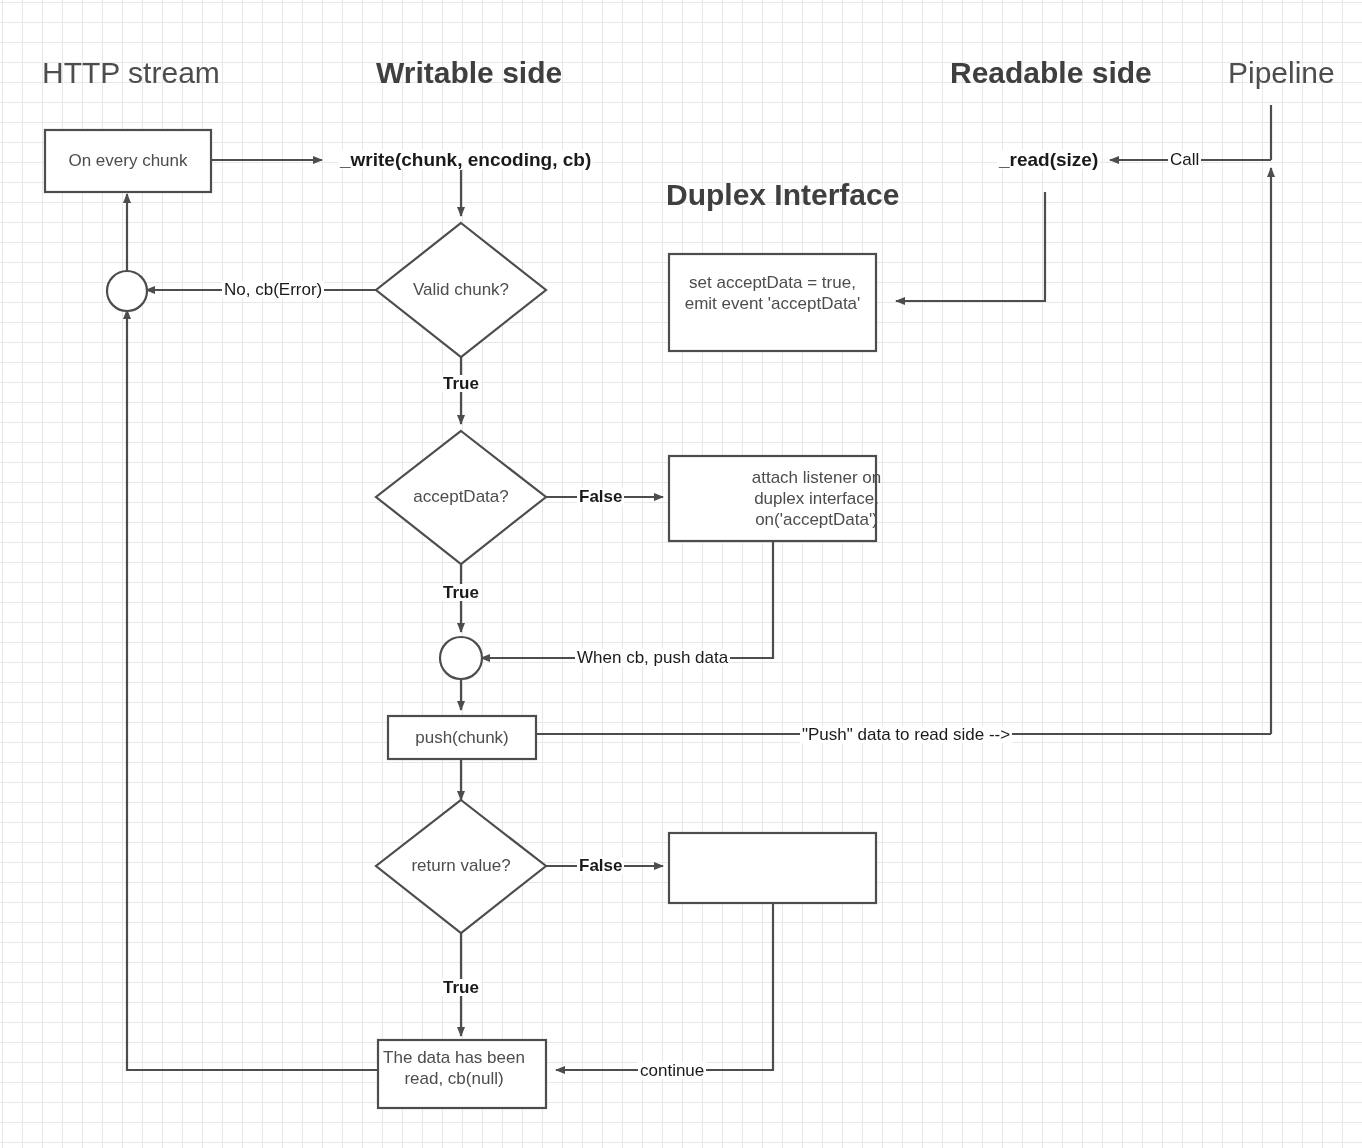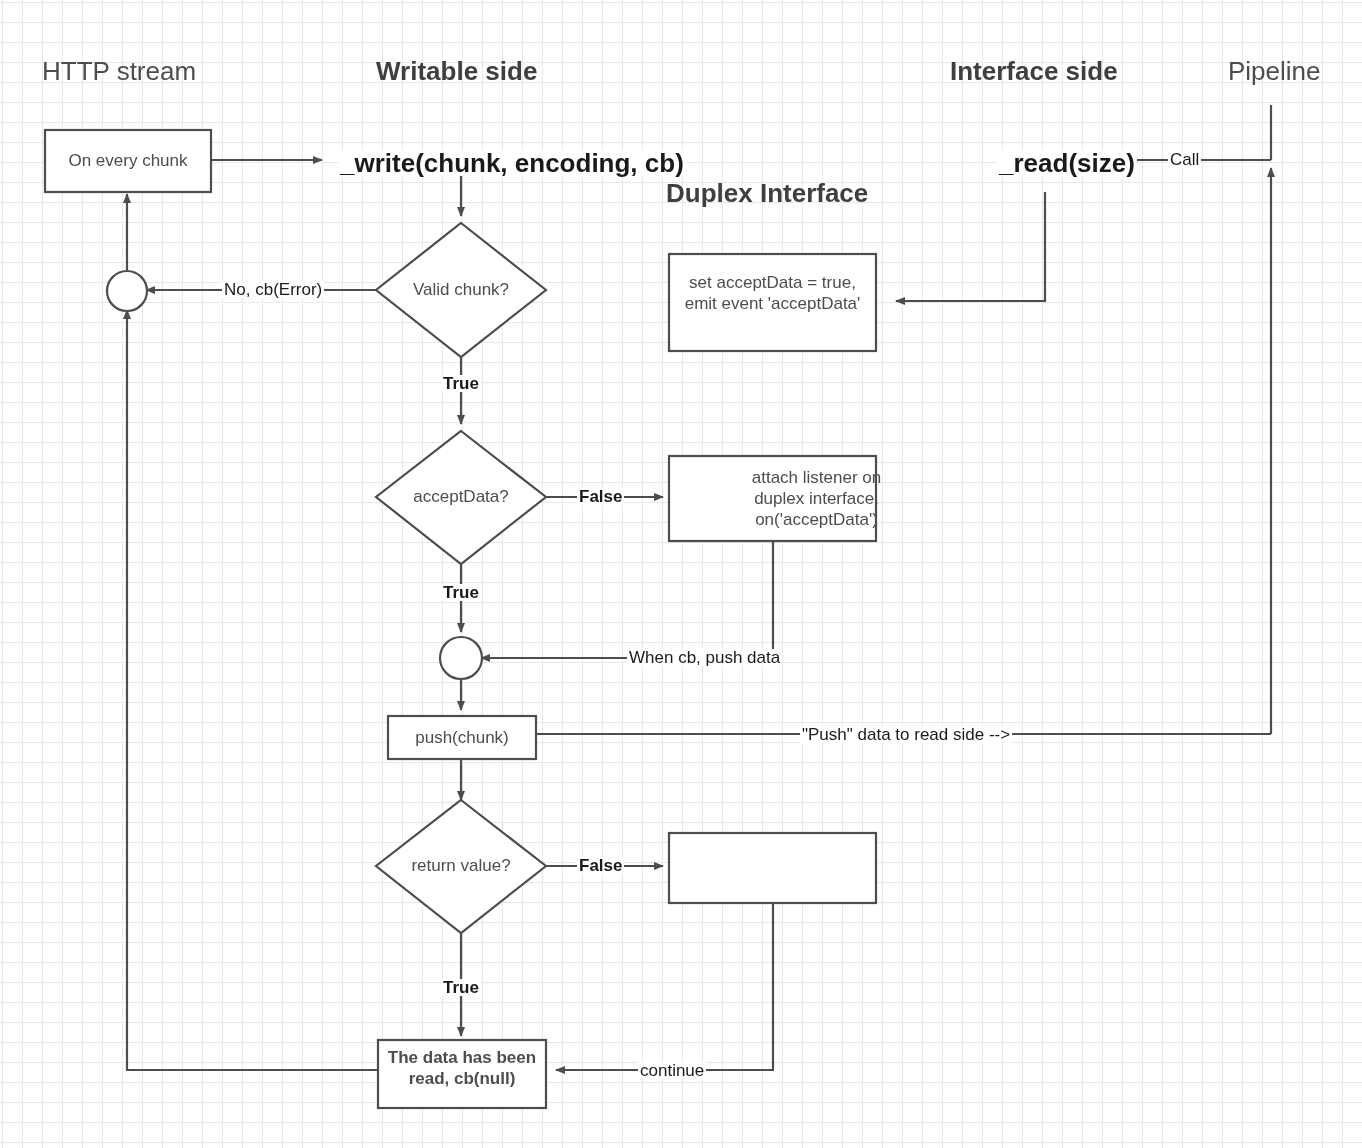--- a/index.html
+++ b/index.html
@@ -28,21 +28,21 @@
     position: absolute;
     left: 0;
     top: 0;
     width: 1362px;
     height: 1148px;
   }
   .lane-title {
     position: absolute;
     white-space: nowrap;
     color: #4d4d4d;
-    font-size: 26px;
+    font-size: 30px;
     line-height: 1;
   }
   .lane-title.bold {
     font-weight: bold;
     color: #3f3f3f;
   }
   .node-label {
     position: absolute;
     display: flex;
     align-items: center;
@@ -63,21 +63,21 @@
     background: #ffffff;
     padding: 0 2px;
   }
   .edge-label.bold {
     font-weight: bold;
   }
   .api-label {
     position: absolute;
     white-space: nowrap;
     color: #1a1a1a;
-    font-size: 26px;
+    font-size: 19px;
     font-weight: bold;
     line-height: 1;
     background: #ffffff;
     padding: 0 2px;
   }
 </style>
 </head>
 <body>
 
 <div id="canvas">
@@ -152,45 +152,45 @@
       <rect x="669" y="456" width="207" height="85" fill="#ffffff" stroke="#4d4d4d" stroke-width="2.2"></rect>
 
       <rect x="669" y="833" width="207" height="70" fill="#ffffff" stroke="#4d4d4d" stroke-width="2.2"></rect>
 
       <circle cx="127" cy="291" r="20" fill="#ffffff" stroke="#4d4d4d" stroke-width="2.2"></circle>
     </g>
   </svg>
 
   <div class="lane-title" style="left:42px; top:58px;">HTTP stream</div>
   <div class="lane-title bold" style="left:376px; top:58px;">Writable side</div>
-  <div class="lane-title bold" style="left:950px; top:58px;">Interface side</div>
+  <div class="lane-title bold" style="left:950px; top:58px;">Readable side</div>
   <div class="lane-title" style="left:1228px; top:58px;">Pipeline</div>
 
   <div class="lane-title bold" style="left:666px; top:180px;">Duplex Interface</div>
 
   <div class="api-label" style="left:338px; top:150px;">_write(chunk, encoding, cb)</div>
   <div class="api-label" style="left:997px; top:150px;">_read(size)</div>
 
   <div class="node-label" style="left:45px; top:130px; width:166px; height:62px;">On every chunk</div>
   <div class="node-label" style="left:376px; top:270px; width:170px; height:40px;">Valid chunk?</div>
   <div class="node-label" style="left:376px; top:477px; width:170px; height:40px;">acceptData?</div>
   <div class="node-label" style="left:388px; top:716px; width:148px; height:43px;">push(chunk)</div>
   <div class="node-label" style="left:376px; top:846px; width:170px; height:40px;">return value?</div>
-  <div class="node-label" style="left:378px; top:1040px; width:168px; height:56px;font-weight:bold;">The data has been
+  <div class="node-label" style="left:370px; top:1040px; width:168px; height:56px;">The data has been
 read, cb(null)</div>
   <div class="node-label" style="left:669px; top:254px; width:207px; height:78px;">set acceptData = true,
 emit event 'acceptData'</div>
   <div class="node-label" style="left:669px; top:456px; width:207px; height:85px;margin-left:44px;">attach listener on
 duplex interface.
 on('acceptData')</div>
 
   <div class="edge-label" style="left:222px; top:281px;">No, cb(Error)</div>
   <div class="edge-label bold" style="left:441px; top:375px;">True</div>
   <div class="edge-label bold" style="left:577px; top:488px;">False</div>
   <div class="edge-label bold" style="left:441px; top:584px;">True</div>
-  <div class="edge-label" style="left:627px; top:649px;">When cb, push data</div>
+  <div class="edge-label" style="left:575px; top:649px;">When cb, push data</div>
   <div class="edge-label" style="left:800px; top:726px;">"Push" data to read side --&gt;</div>
   <div class="edge-label bold" style="left:577px; top:857px;">False</div>
   <div class="edge-label bold" style="left:441px; top:979px;">True</div>
   <div class="edge-label" style="left:638px; top:1062px;">continue</div>
   <div class="edge-label" style="left:1168px; top:151px;text-align:right;">Call</div>
 
 </div>
 
 </body></html>

